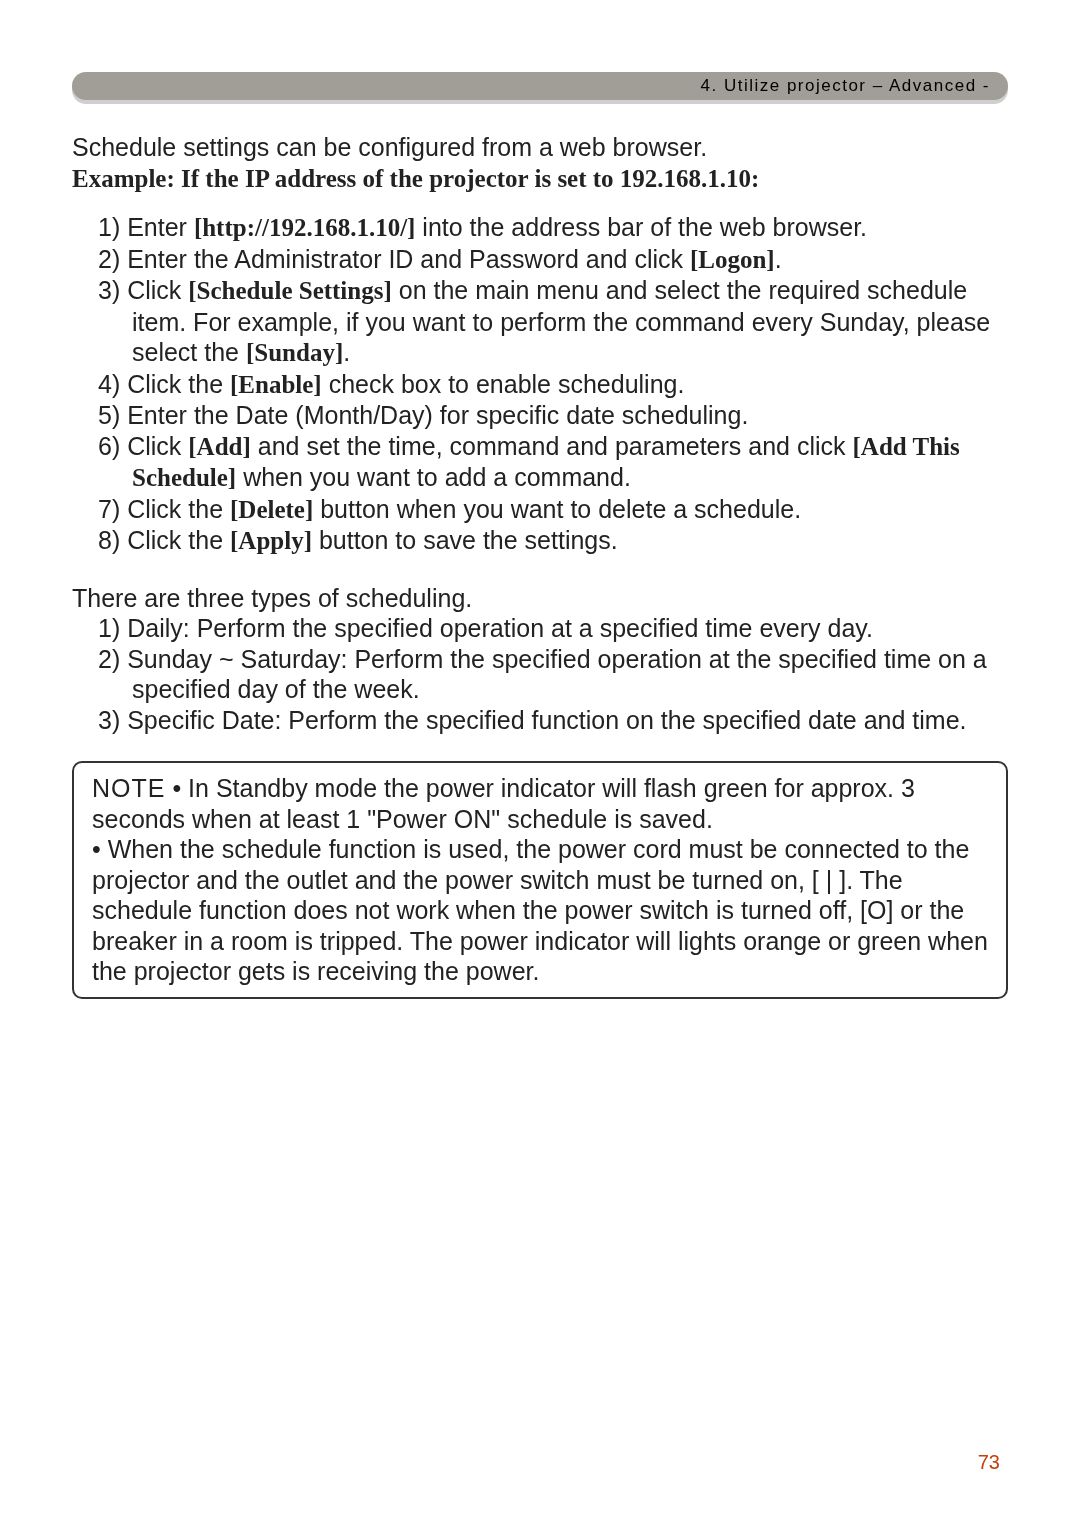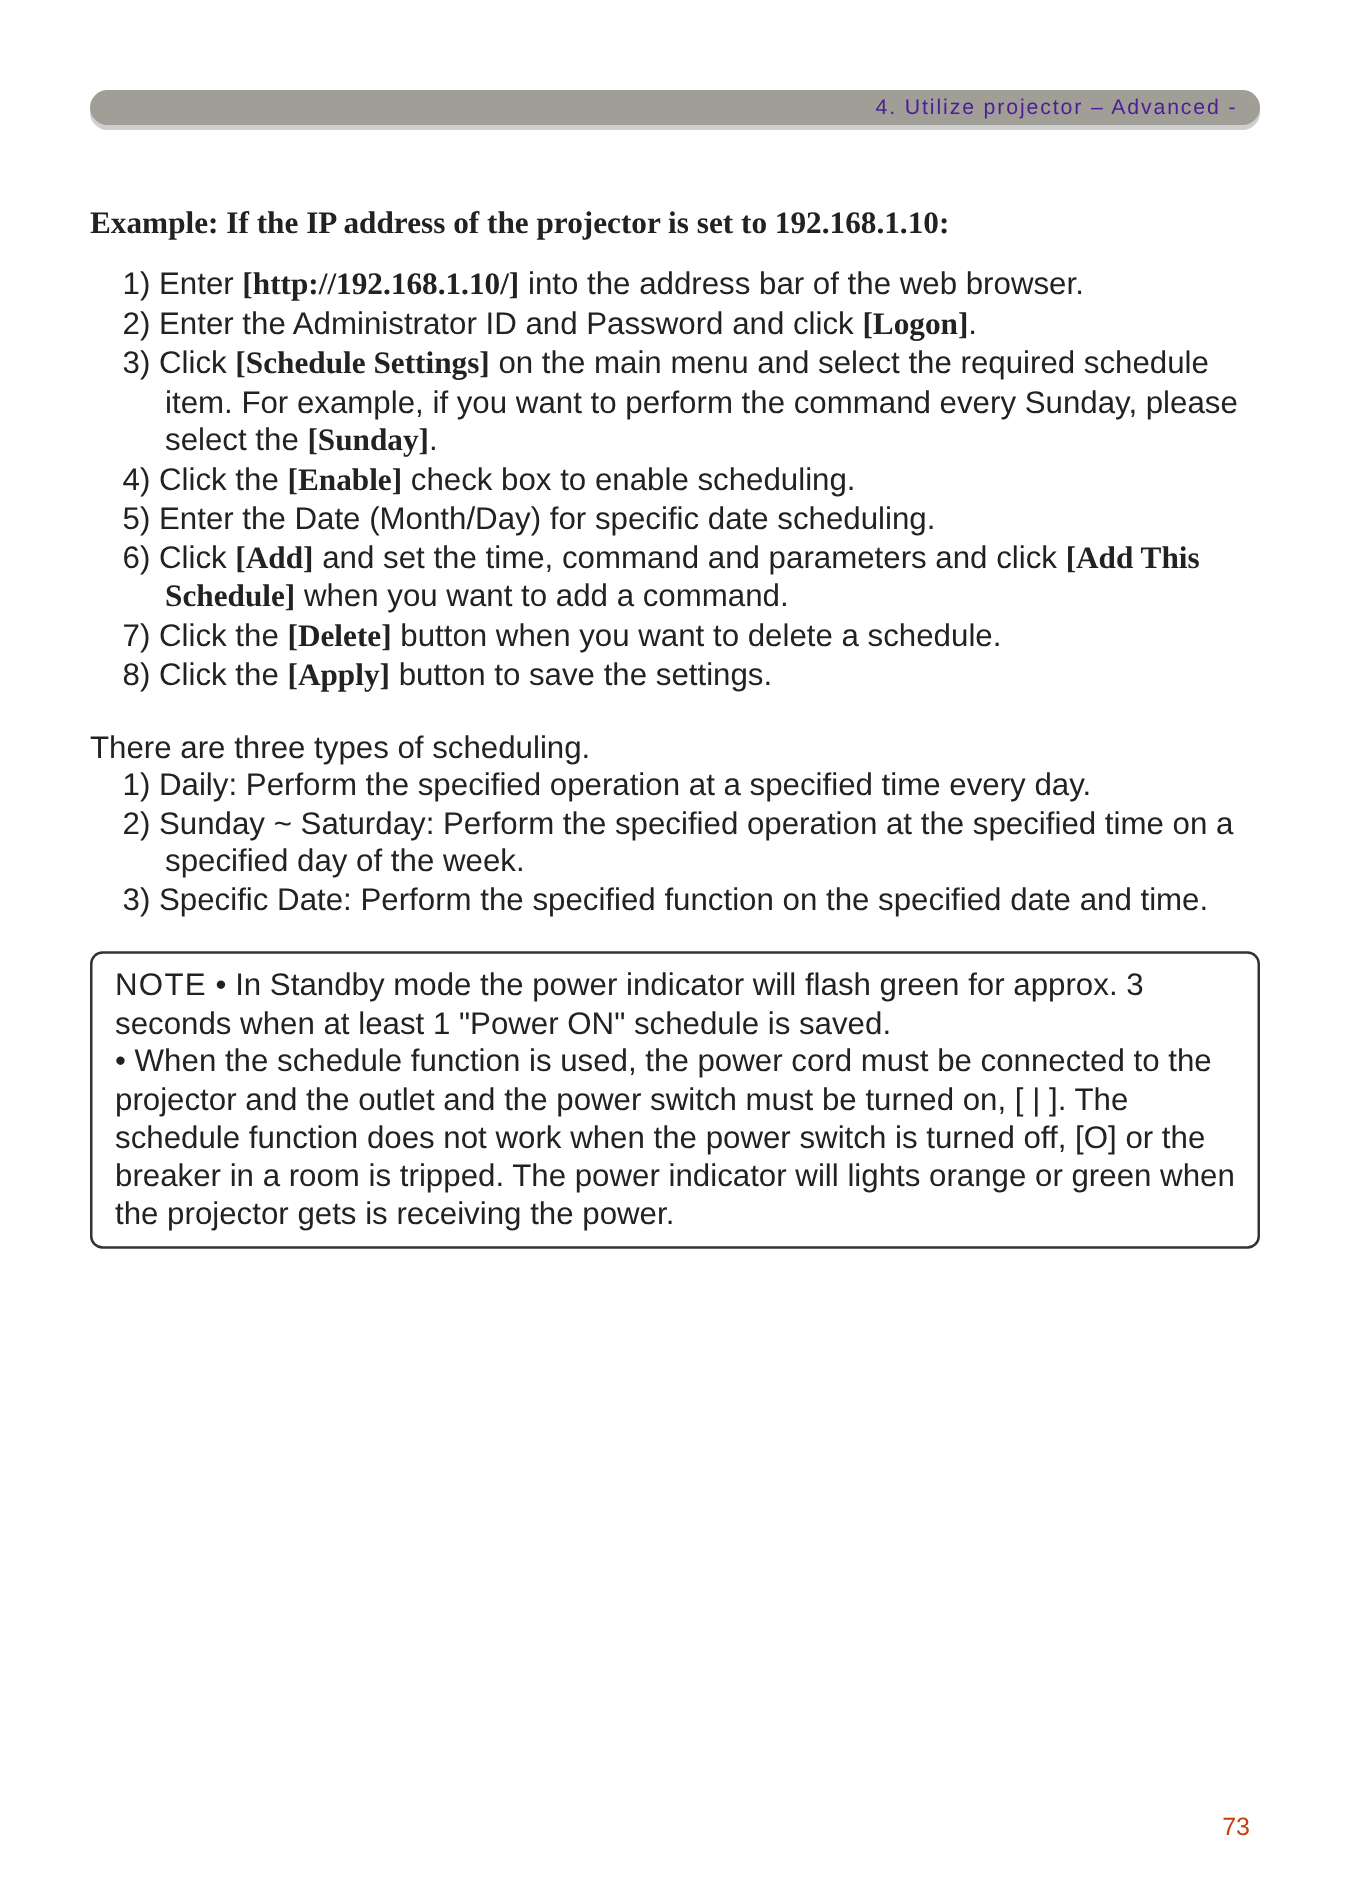--- a/index.html
+++ b/index.html
@@ -38,21 +38,21 @@
     left: 0;
     right: 0;
     height: 28px;
     background: #a09e96;
     border-radius: 14px;
     display: flex;
     align-items: center;
     justify-content: flex-end;
     padding-right: 18px;
     box-sizing: border-box;
-    color: #4c1d95;
+    color: #000000;
     font-size: 17px;
     letter-spacing: 1.5px;
   }
   .section-title {
     font-size: 25px;
     letter-spacing: 1px;
     margin-bottom: 26px;
   }
   .section-title .manual-icon {
     vertical-align: -2px;
@@ -122,21 +122,21 @@
 
   <div class="header-bar">
     <div class="header-shadow"></div>
     <div class="header-strip">
       <span>4. Utilize projector – Advanced -</span>
     </div>
   </div>
 
 
   <div class="intro">
-    <br>
+    <span>Schedule settings can be configured from a web browser.</span><br>
     <span class="bold">Example: If the IP address of the projector is set to 192.168.1.10:</span>
   </div>
 
   <ol class="steps">
     <li><span>Enter </span><span class="bold">[http://192.168.1.10/]</span><span> into the address bar of the web browser.</span></li>
     <li><span>Enter the Administrator ID and Password and click </span><span class="bold">[Logon]</span><span>.</span></li>
     <li><span>Click </span><span class="bold">[Schedule Settings]</span><span> on the main menu and select the required schedule item. For example, if you want to perform the command every Sunday, please select the </span><span class="bold">[Sunday]</span><span>.</span></li>
     <li><span>Click the </span><span class="bold">[Enable]</span><span> check box to enable scheduling.</span></li>
     <li><span>Enter the Date (Month/Day) for specific date scheduling.</span></li>
     <li><span>Click </span><span class="bold">[Add]</span><span> and set the time, command and parameters and click </span><span class="bold">[Add This Schedule]</span><span> when you want to add a command.</span></li>

